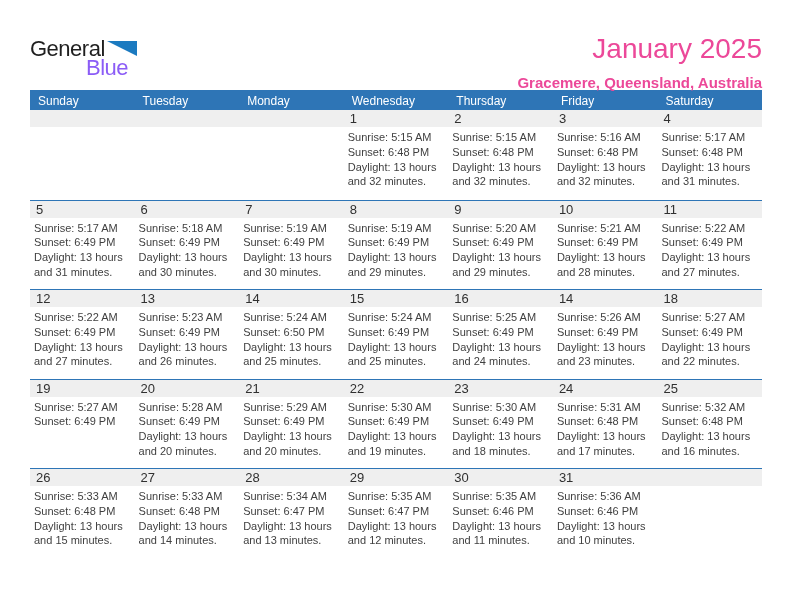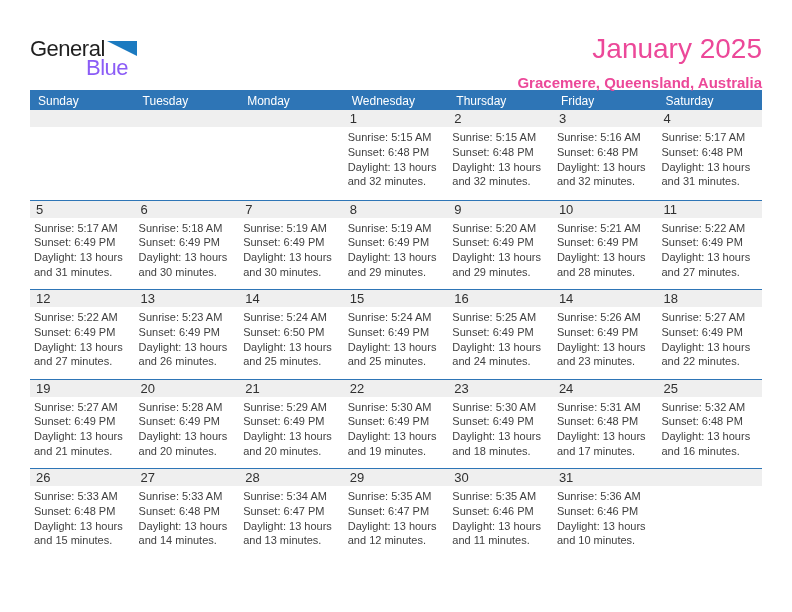--- a/index.html
+++ b/index.html
@@ -214,21 +214,20 @@
             <div class="info-line">Daylight: 13 hours and 22 minutes.</div>
           </div>
         </div>
       </div>
       <div class="week-row">
         <div class="day-cell">
           <div class="day-number">19</div>
           <div class="day-info">
             <div class="info-line">Sunrise: 5:27 AM</div>
             <div class="info-line">Sunset: 6:49 PM</div>
-            <div class="info-line">Daylight: 13 hours and 21 minutes.</div>
           </div>
         </div>
         <div class="day-cell">
           <div class="day-number">20</div>
           <div class="day-info">
             <div class="info-line">Sunrise: 5:28 AM</div>
             <div class="info-line">Sunset: 6:49 PM</div>
             <div class="info-line">Daylight: 13 hours and 20 minutes.</div>
           </div>
         </div>

